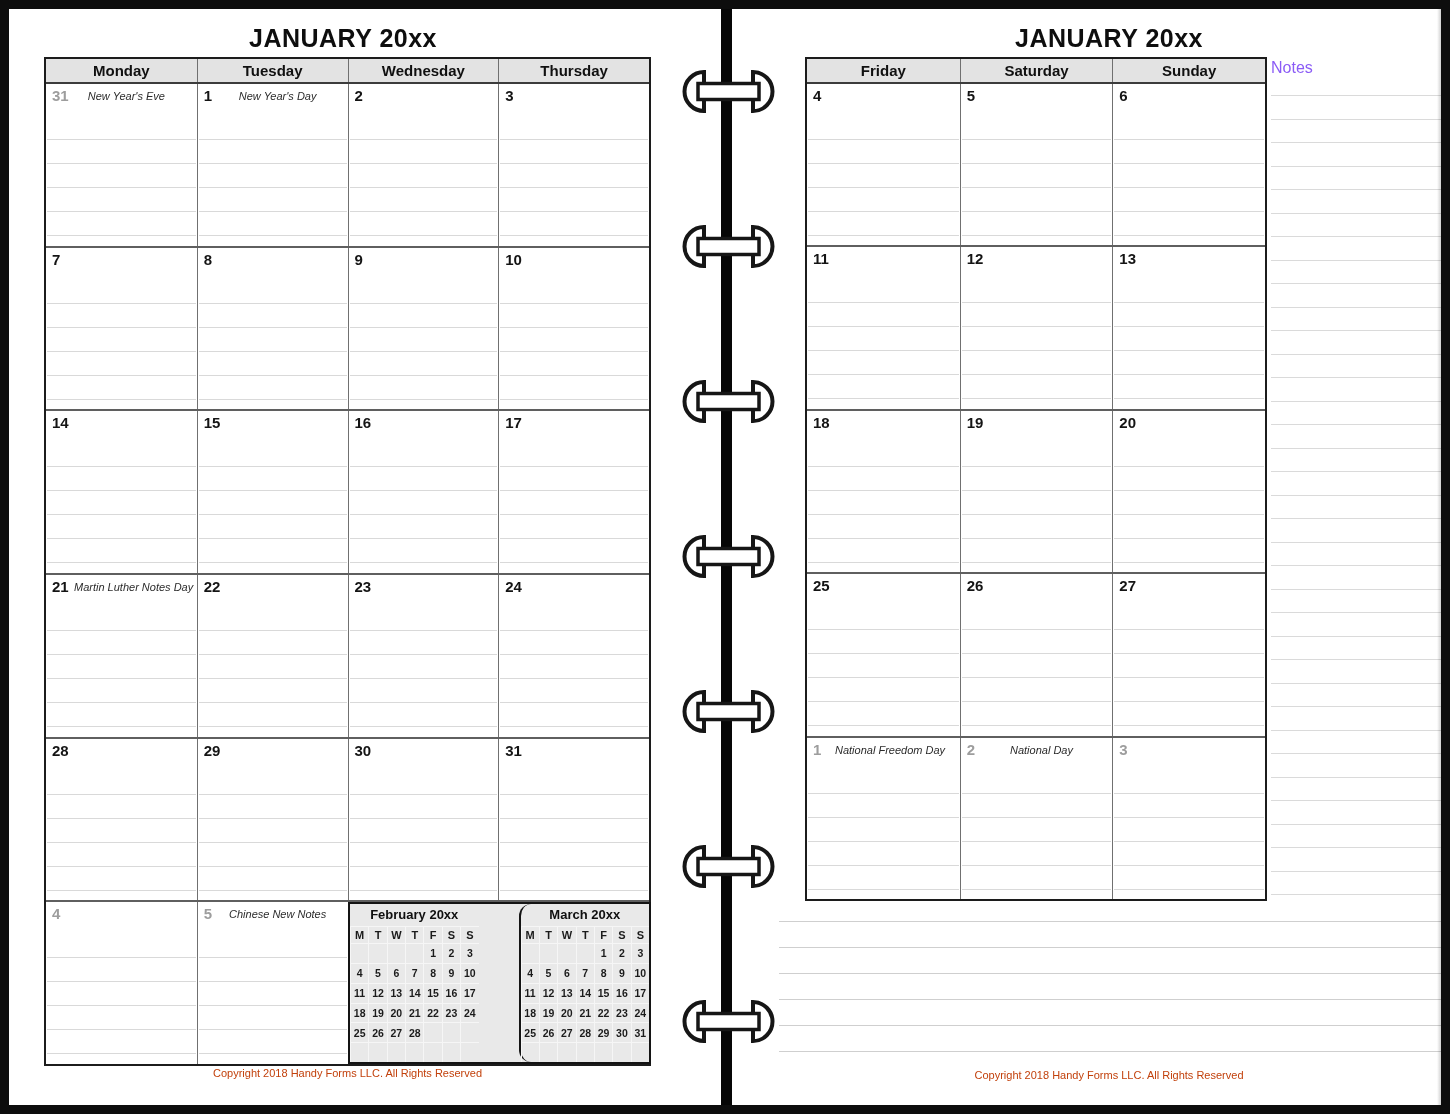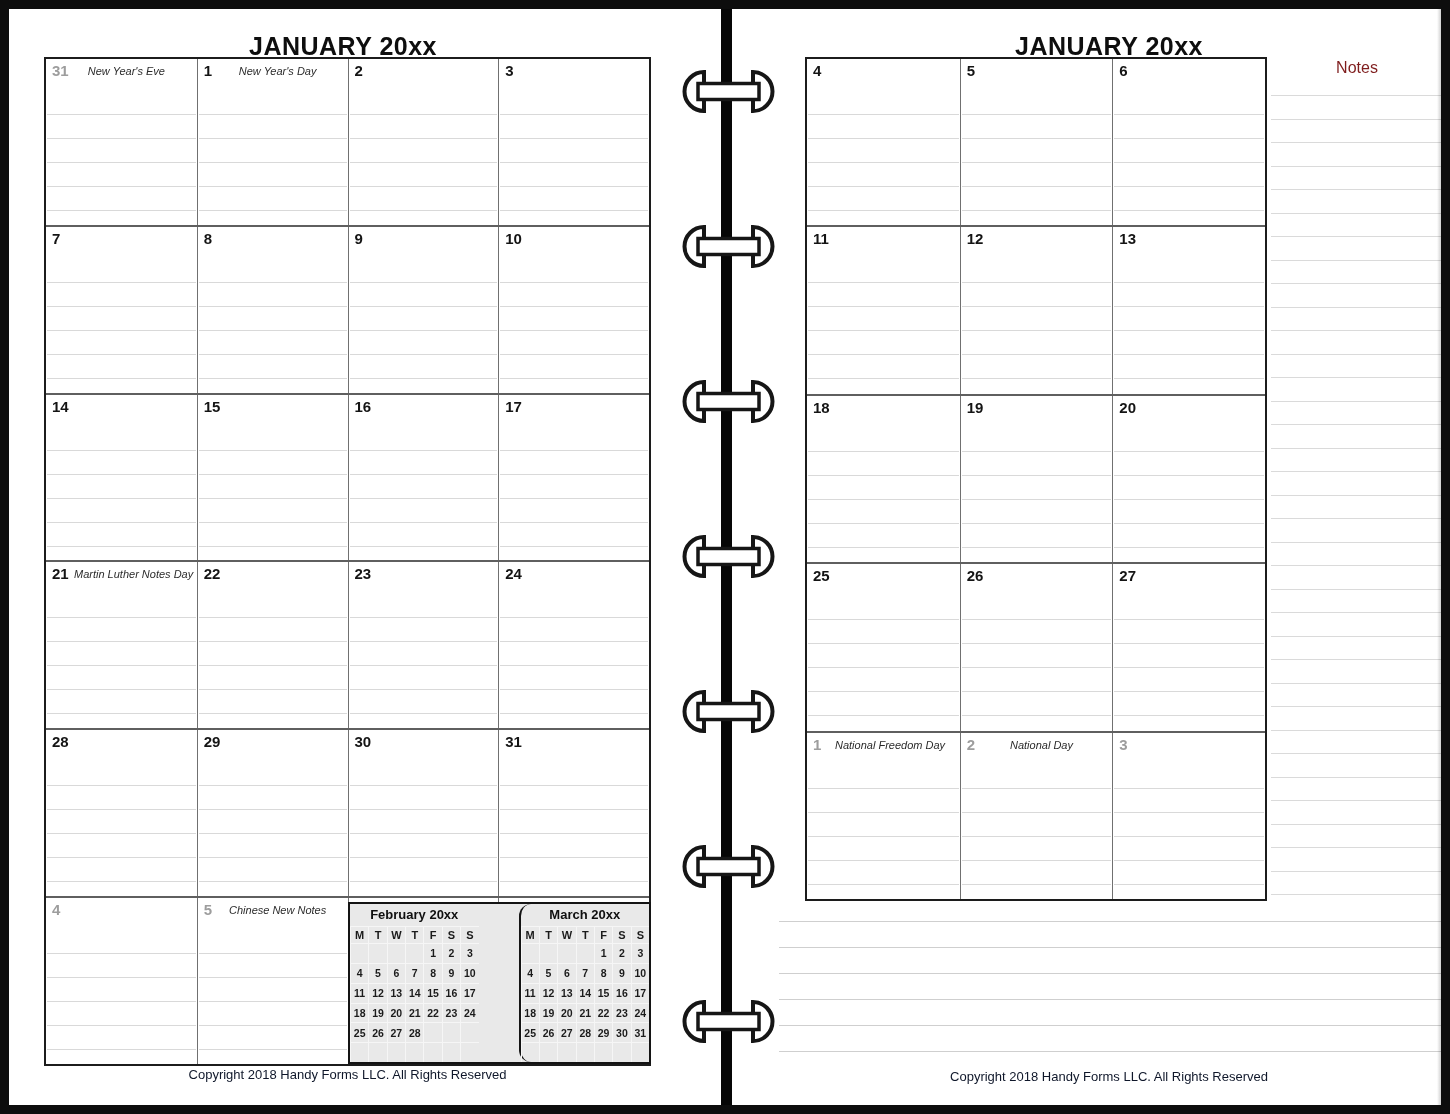--- a/index.html
+++ b/index.html
@@ -8,21 +8,21 @@
     width:1450px;height:1114px;
     box-sizing:border-box;
     background:#ffffff;
     border:9px solid #0d0d0d;
     overflow:hidden;
     font-family:"Liberation Sans", sans-serif;
     color:var(--ink,#121212);
   }
   
   .title{
-    position:absolute;top:23px;height:30px;
+    position:absolute;top:15px;height:30px;
     font-size:25px;font-weight:700;letter-spacing:.5px;
     text-align:center;color:#0e0e0e;
   }
   .left-title{left:26px;width:616px;}
   .right-title{left:780px;width:640px;}
   
   .grid{
     position:absolute;top:48px;
     box-sizing:border-box;
     border:2px solid var(--grid-border,#1c1c1c);
@@ -61,21 +61,21 @@
   }
   .date.muted{color:var(--muted-date,#9d9d9d);font-weight:700;}
   .holiday{
     position:absolute;top:6px;left:28px;right:18px;
     font-size:11px;font-style:italic;color:#2b2b2b;
     text-align:center;white-space:nowrap;
   }
   
   .notes-label{
     position:absolute;left:1262px;top:50px;width:172px;height:22px;
-    font-size:16px;text-align:center;color:#7f1d1d;
+    font-size:16px;text-align:left;color:#8b5cf6;
   }
   .notes-lines{
     position:absolute;left:1262px;top:86px;width:172px;height:808px;
     background:repeating-linear-gradient(to bottom,
       var(--notes-line,#dadada) 0, var(--notes-line,#dadada) 1px,
       transparent 1px, transparent 23.5px);
   }
   .below-lines{
     position:absolute;left:770px;top:912px;width:664px;height:142px;
     background:repeating-linear-gradient(to bottom,
@@ -102,21 +102,21 @@
   }
   .mg span{
     display:flex;align-items:center;justify-content:center;
     font-size:10.5px;font-weight:700;color:#1b1b1b;
     border-left:1px solid #f6f6f6;border-top:1px solid #f6f6f6;
   }
   .mg span.mh{font-size:11px;}
   
   .copyright{
     position:absolute;height:18px;
-    font-size:13px;text-align:center;color:#0f172a;
+    font-size:11px;text-align:center;color:#c2410c;
   }
   .cleft{left:35px;width:607px;top:1058px;}
   .cright{left:780px;width:640px;top:1060px;}
   
   .spine{
     position:absolute;left:712px;top:0;bottom:0;width:11px;
     background:#060606;z-index:3;
   }
   .rings{position:absolute;left:0;top:0;width:0;height:0;z-index:5;}
   .ring{position:absolute;left:666px;width:107px;height:45px;}
@@ -128,20 +128,26 @@
 </style>
 </head>
 <body>
 
 <div class="sheet">
 
   <div class="title left-title">JANUARY 20xx</div>
   <div class="title right-title">JANUARY 20xx</div>
 
   <div class="grid left-grid">
+    <div class="ghead">
+        <span class="hcell">Monday</span>
+        <span class="hcell">Tuesday</span>
+        <span class="hcell">Wednesday</span>
+        <span class="hcell">Thursday</span>
+      </div>
     <div class="gbody">
         <div class="week-row">
           <div class="cell">
             <div class="lines"></div>
             <span class="date muted">31</span>
             <span class="holiday">New Year's Eve</span>
           </div>
           <div class="cell">
             <div class="lines"></div>
             <span class="date">1</span>
@@ -243,20 +249,25 @@
             <div class="lines"></div>
           </div>
           <div class="cell">
             <div class="lines"></div>
           </div>
         </div>
       </div>
   </div>
 
   <div class="grid right-grid">
+    <div class="ghead">
+        <span class="hcell">Friday</span>
+        <span class="hcell">Saturday</span>
+        <span class="hcell">Sunday</span>
+      </div>
     <div class="gbody">
         <div class="week-row">
           <div class="cell">
             <div class="lines"></div>
             <span class="date">4</span>
           </div>
           <div class="cell">
             <div class="lines"></div>
             <span class="date">5</span>
           </div>

